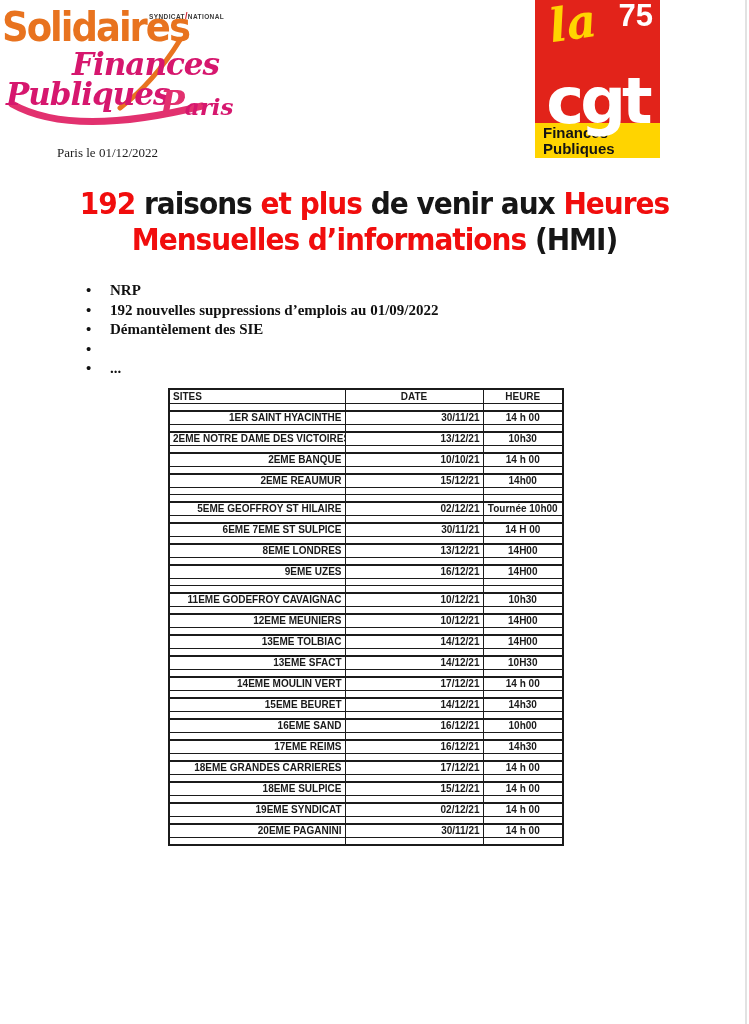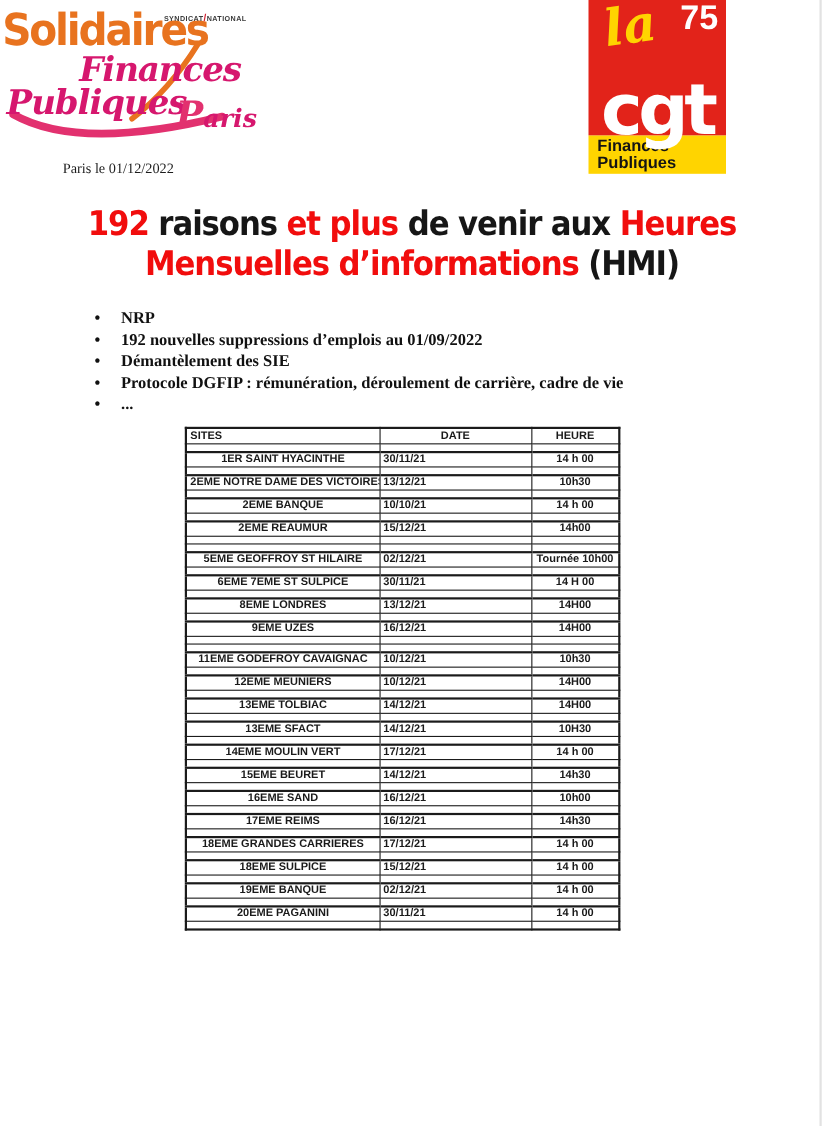--- a/index.html
+++ b/index.html
@@ -69,22 +69,22 @@
               border:2px solid #1b1b1b; }
   table.hmi col.c-site  { width:176px; }
   table.hmi col.c-date  { width:138px; }
   table.hmi col.c-heure { width:80px; }
   table.hmi th, table.hmi td { border:1px solid #1b1b1b; font-size:10px;
               font-weight:bold; color:#1a1a1a; padding:0 3px; overflow:hidden;
               white-space:nowrap; font-family:"Liberation Sans",sans-serif; }
   table.hmi th { height:13px; text-align:center; border-bottom:1px solid #1b1b1b; }
   table.hmi th.col-site { text-align:left; }
   tr.data-row td { height:12px; line-height:12px; border-top:2px solid #1b1b1b; }
-  tr.data-row td.col-site  { text-align:center; }
-  tr.data-row td.col-date  { text-align:left;margin-left:29px; }
+  tr.data-row td.col-site  { text-align:right; }
+  tr.data-row td.col-date  { text-align:right;margin-left:29px; }
   tr.data-row td.col-heure { text-align:center; }
   tr.spacer-row td { height:6px; padding:0; }
 </style>
 </head>
 <body>
 
 <div class="page">
 
   <div class="sol-logo">
     <svg class="swoosh" viewBox="0 0 232 136">
@@ -127,21 +127,20 @@
       <div class="bullet-item">
         <span class="bullet-dot">•</span>
         <span>192 nouvelles suppressions d’emplois au 01/09/2022</span>
       </div>
       <div class="bullet-item">
         <span class="bullet-dot">•</span>
         <span>Démantèlement des SIE</span>
       </div>
       <div class="bullet-item">
         <span class="bullet-dot">•</span>
-        <span>Protocole DGFIP : rémunération, déroulement de carrière, cadre de vie</span>
       </div>
       <div class="bullet-item">
         <span class="bullet-dot">•</span>
         <span>...</span>
       </div>
     </div>
 
   <div class="hmi-table-wrap">
     <table class="hmi">
       <colgroup>
@@ -346,21 +345,21 @@
             <td class="col-site">18EME SULPICE</td>
             <td class="col-date">15/12/21</td>
             <td class="col-heure">14 h 00</td>
           </tr>
           <tr class="spacer-row">
             <td class="col-site"></td>
             <td class="col-date"></td>
             <td class="col-heure"></td>
           </tr>
           <tr class="data-row">
-            <td class="col-site">19EME BANQUE</td>
+            <td class="col-site">19EME SYNDICAT</td>
             <td class="col-date">02/12/21</td>
             <td class="col-heure">14 h 00</td>
           </tr>
           <tr class="spacer-row">
             <td class="col-site"></td>
             <td class="col-date"></td>
             <td class="col-heure"></td>
           </tr>
           <tr class="data-row">
             <td class="col-site">20EME PAGANINI</td>

